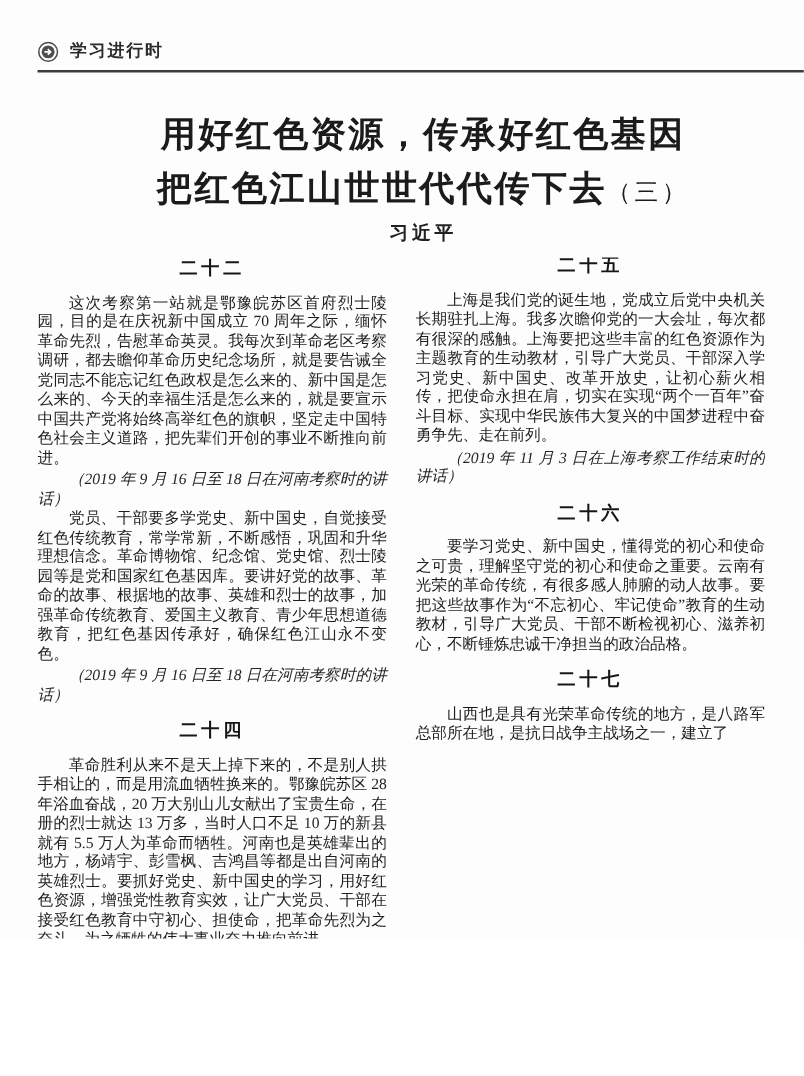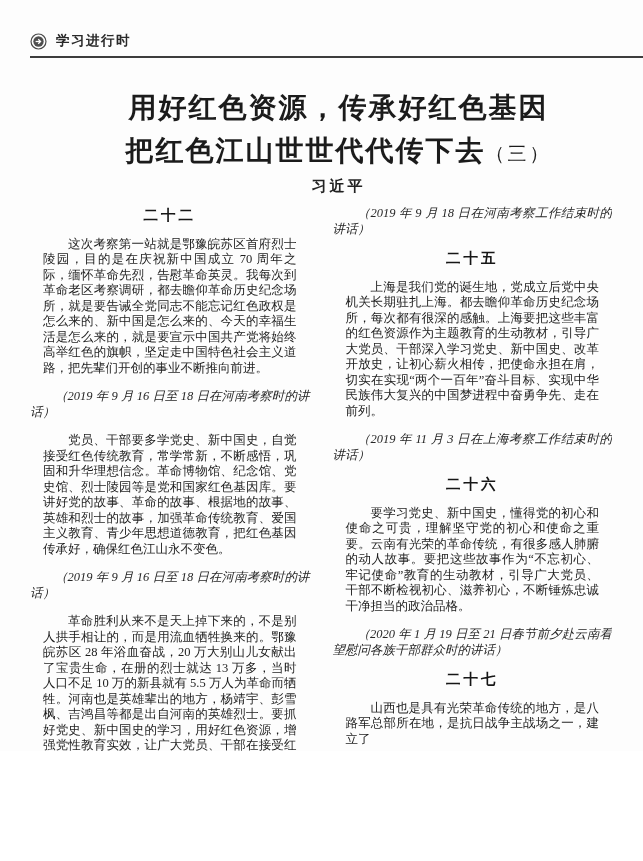--- a/index.html
+++ b/index.html
@@ -41,21 +41,21 @@
   .content {
     position:absolute; left:30px; top:206px; width:582px; height:592px;
     column-count:2; column-gap:23px; column-fill:auto;
     font-size:12.5px; line-height:15.5px; text-align:justify; overflow:hidden;
   }
   .sec-head {
     font-size:14.5px; font-weight:700; text-align:center;
     margin:14px 0 11px; letter-spacing:3px; color:#161616;
   }
   .sec:first-child .sec-head { margin-top:2px; }
-  .para { margin:13px; text-indent:2em; }
+  .para { margin:0; text-indent:2em; }
   .cite { margin:2px 0 0; text-indent:2em; font-style:italic; color:#262626; }
 
   
   .footer {
     position:absolute; left:30px; right:31px; top:812px;
     display:flex; 
     border-bottom:2px solid #14b8a6; padding-bottom:2px;
   }
   .pagenum {
     background:#8f8f8f; color:#ffffff; font-weight:700; font-size:11px;
@@ -101,34 +101,34 @@
       <p class="para">这次考察第一站就是鄂豫皖苏区首府烈士陵园，目的是在庆祝新中国成立 70 周年之际，缅怀革命先烈，告慰革命英灵。我每次到革命老区考察调研，都去瞻仰革命历史纪念场所，就是要告诫全党同志不能忘记红色政权是怎么来的、新中国是怎么来的、今天的幸福生活是怎么来的，就是要宣示中国共产党将始终高举红色的旗帜，坚定走中国特色社会主义道路，把先辈们开创的事业不断推向前进。</p>
       <p class="cite">（2019 年 9 月 16 日至 18 日在河南考察时的讲话）</p>
     </section>
 
     <section class="sec">
       <p class="para">党员、干部要多学党史、新中国史，自觉接受红色传统教育，常学常新，不断感悟，巩固和升华理想信念。革命博物馆、纪念馆、党史馆、烈士陵园等是党和国家红色基因库。要讲好党的故事、革命的故事、根据地的故事、英雄和烈士的故事，加强革命传统教育、爱国主义教育、青少年思想道德教育，把红色基因传承好，确保红色江山永不变色。</p>
       <p class="cite">（2019 年 9 月 16 日至 18 日在河南考察时的讲话）</p>
     </section>
 
     <section class="sec">
+      <h2 class="sec-head">二十四</h2>
       <p class="para">革命胜利从来不是天上掉下来的，不是别人拱手相让的，而是用流血牺牲换来的。鄂豫皖苏区 28 年浴血奋战，20 万大别山儿女献出了宝贵生命，在册的烈士就达 13 万多，当时人口不足 10 万的新县就有 5.5 万人为革命而牺牲。河南也是英雄辈出的地方，杨靖宇、彭雪枫、吉鸿昌等都是出自河南的英雄烈士。要抓好党史、新中国史的学习，用好红色资源，增强党性教育实效，让广大党员、干部在接受红色教育中守初心、担使命，把革命先烈为之奋斗、为之牺牲的伟大事业奋力推向前进。</p>
       <p class="cite">（2019 年 9 月 18 日在河南考察工作结束时的讲话）</p>
     </section>
 
     <section class="sec">
       <h2 class="sec-head">二十五</h2>
-      <p class="para">上海是我们党的诞生地，党成立后党中央机关长期驻扎上海。都去瞻仰革命历史纪念场所，每次都有很深的感触。上海要把这些丰富的红色资源作为主题教育的生动教材，引导广大党员、干部深入学习党史、新中国史、改革开放史，让初心薪火相传，把使命永担在肩，切实在实现“两个一百年”奋斗目标、实现中华民族伟大复兴的中国梦进程中奋勇争先、走在前列。</p>
+      <p class="para">上海是我们党的诞生地，党成立后党中央机关长期驻扎上海。我多次瞻仰党的一大会址，每次都有很深的感触。上海要把这些丰富的红色资源作为主题教育的生动教材，引导广大党员、干部深入学习党史、新中国史、改革开放史，让初心薪火相传，把使命永担在肩，切实在实现“两个一百年”奋斗目标、实现中华民族伟大复兴的中国梦进程中奋勇争先、走在前列。</p>
       <p class="cite">（2019 年 11 月 3 日在上海考察工作结束时的讲话）</p>
     </section>
 
     <section class="sec">
       <h2 class="sec-head">二十六</h2>
       <p class="para">要学习党史、新中国史，懂得党的初心和使命之可贵，理解坚守党的初心和使命之重要。云南有光荣的革命传统，有很多感人肺腑的动人故事。要把这些故事作为“不忘初心、牢记使命”教育的生动教材，引导广大党员、干部不断检视初心、滋养初心，不断锤炼忠诚干净担当的政治品格。</p>
-      <p class="cite">（2020 年 1 月 19 日至 21 日春节前夕赴云南看望慰问各族干部群众时的讲话）</p>
     </section>
 
     <section class="sec">
       <h2 class="sec-head">二十七</h2>
       <p class="para">山西也是具有光荣革命传统的地方，是八路军总部所在地，是抗日战争主战场之一，建立了</p>
     </section>
 
   </div>
 
   <div class="footer">

